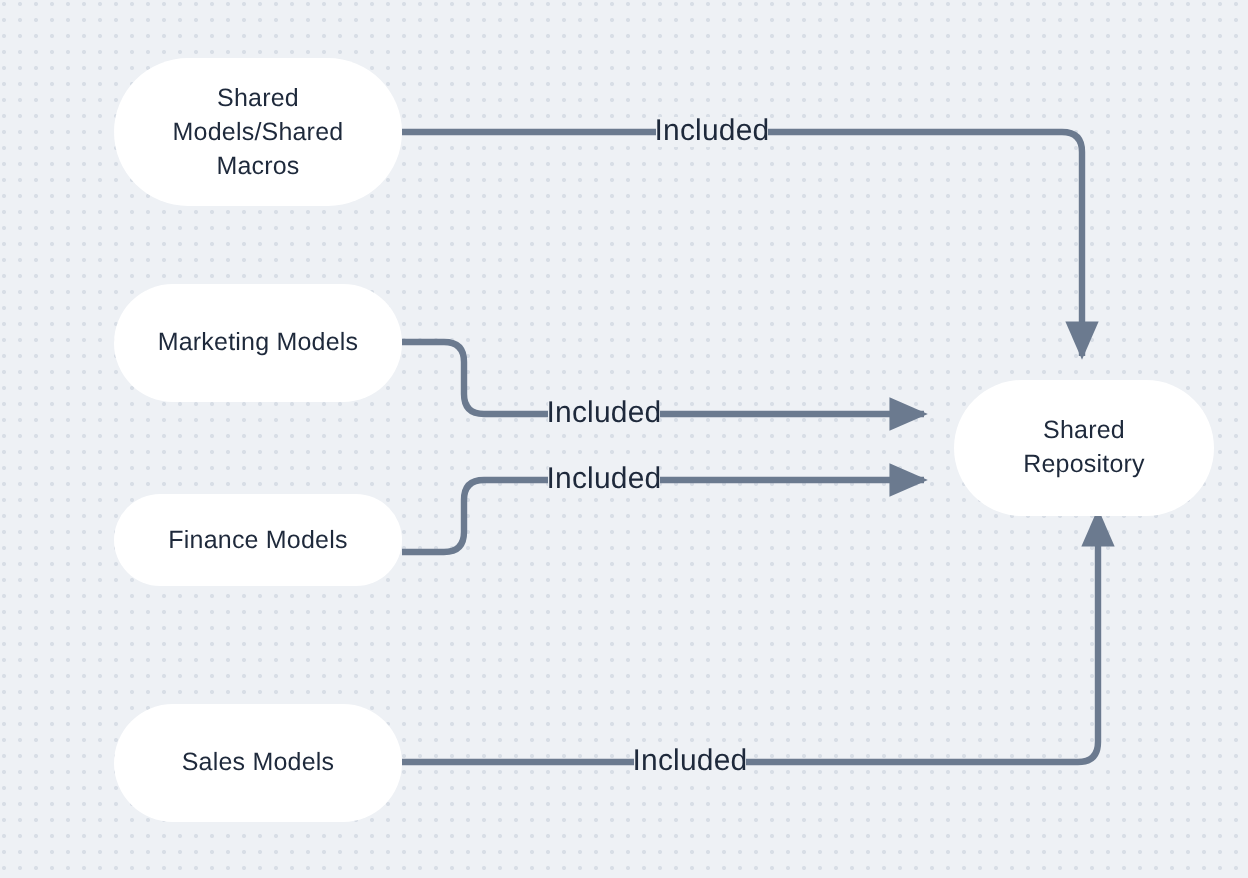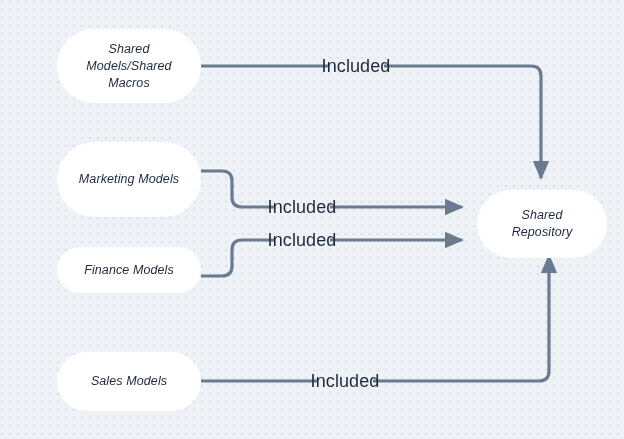--- a/index.html
+++ b/index.html
@@ -38,27 +38,26 @@
     display: flex;
     align-items: center;
     justify-content: center;
     text-align: center;
     color: #1e293b;
     font-size: 12.5px;
     line-height: 17px;
     letter-spacing: 0.1px;
     padding: 12px 14px;
     white-space: pre-line;
-    font-style: italic;
   }
   .edge-label {
     position: absolute;
     transform: translate(-50%, -50%);
     color: #1e293b;
-    font-size: 18px;
+    font-size: 15px;
     line-height: 14px;
     letter-spacing: 0.1px;
     background: transparent;
     padding: 0 5px;
     white-space: nowrap;
   }
   .edge-label-bg {
     position: absolute;
     transform: translate(-50%, -50%);
     background: #eef1f5;
@@ -93,21 +92,21 @@
 
   <div class="edge-label" style="left:356px; top:66px;">Included</div>
   <div class="edge-label" style="left:302px; top:207px;">Included</div>
   <div class="edge-label" style="left:302px; top:240px;">Included</div>
   <div class="edge-label" style="left:345px; top:381px;">Included</div>
 
   <div class="node" style="left:57px; top:29px; width:144px; height:74px;">Shared
 Models/Shared
 Macros</div>
 
-  <div class="node" style="left:57px; top:142px; width:144px; height:75px;">Marketing Models</div>
+  <div class="node" style="left:57px; top:142px; width:144px; height:59px;">Marketing Models</div>
 
   <div class="node" style="left:57px; top:247px; width:144px; height:46px;">Finance Models</div>
 
   <div class="node" style="left:57px; top:352px; width:144px; height:59px;">Sales Models</div>
 
   <div class="node" style="left:477px; top:190px; width:130px; height:68px;">Shared Repository</div>
 
 </div>
 
 </body></html>

